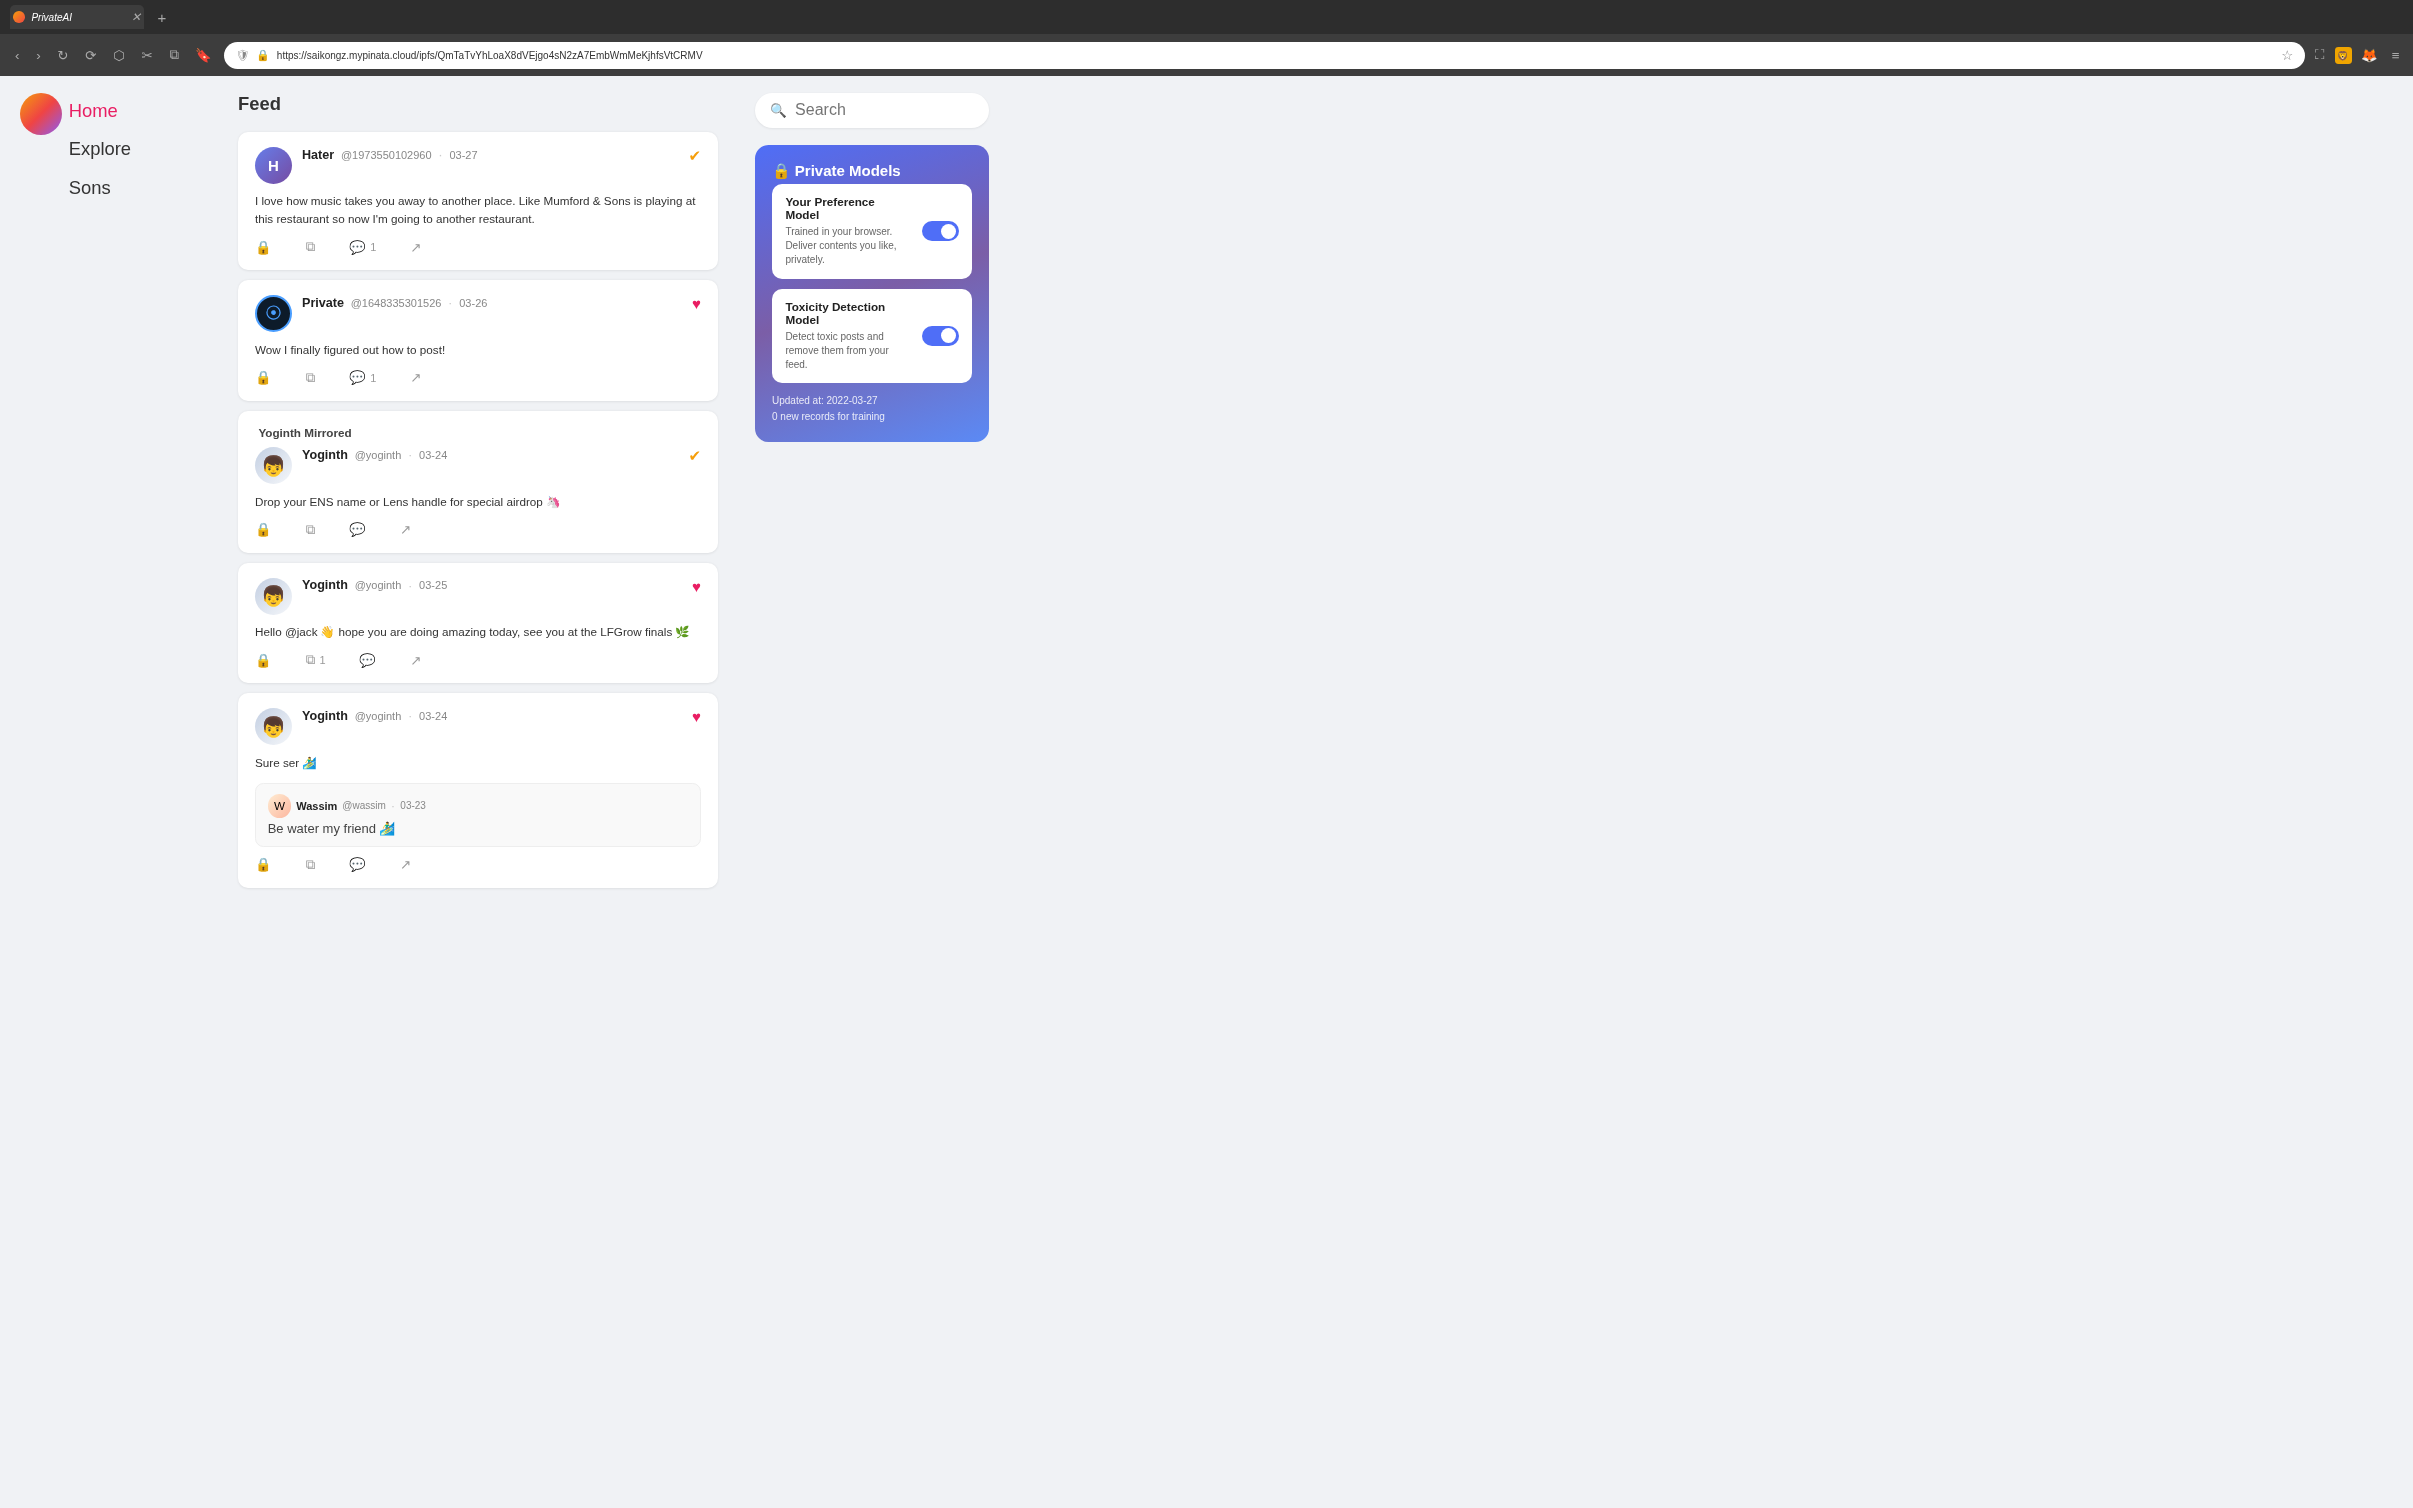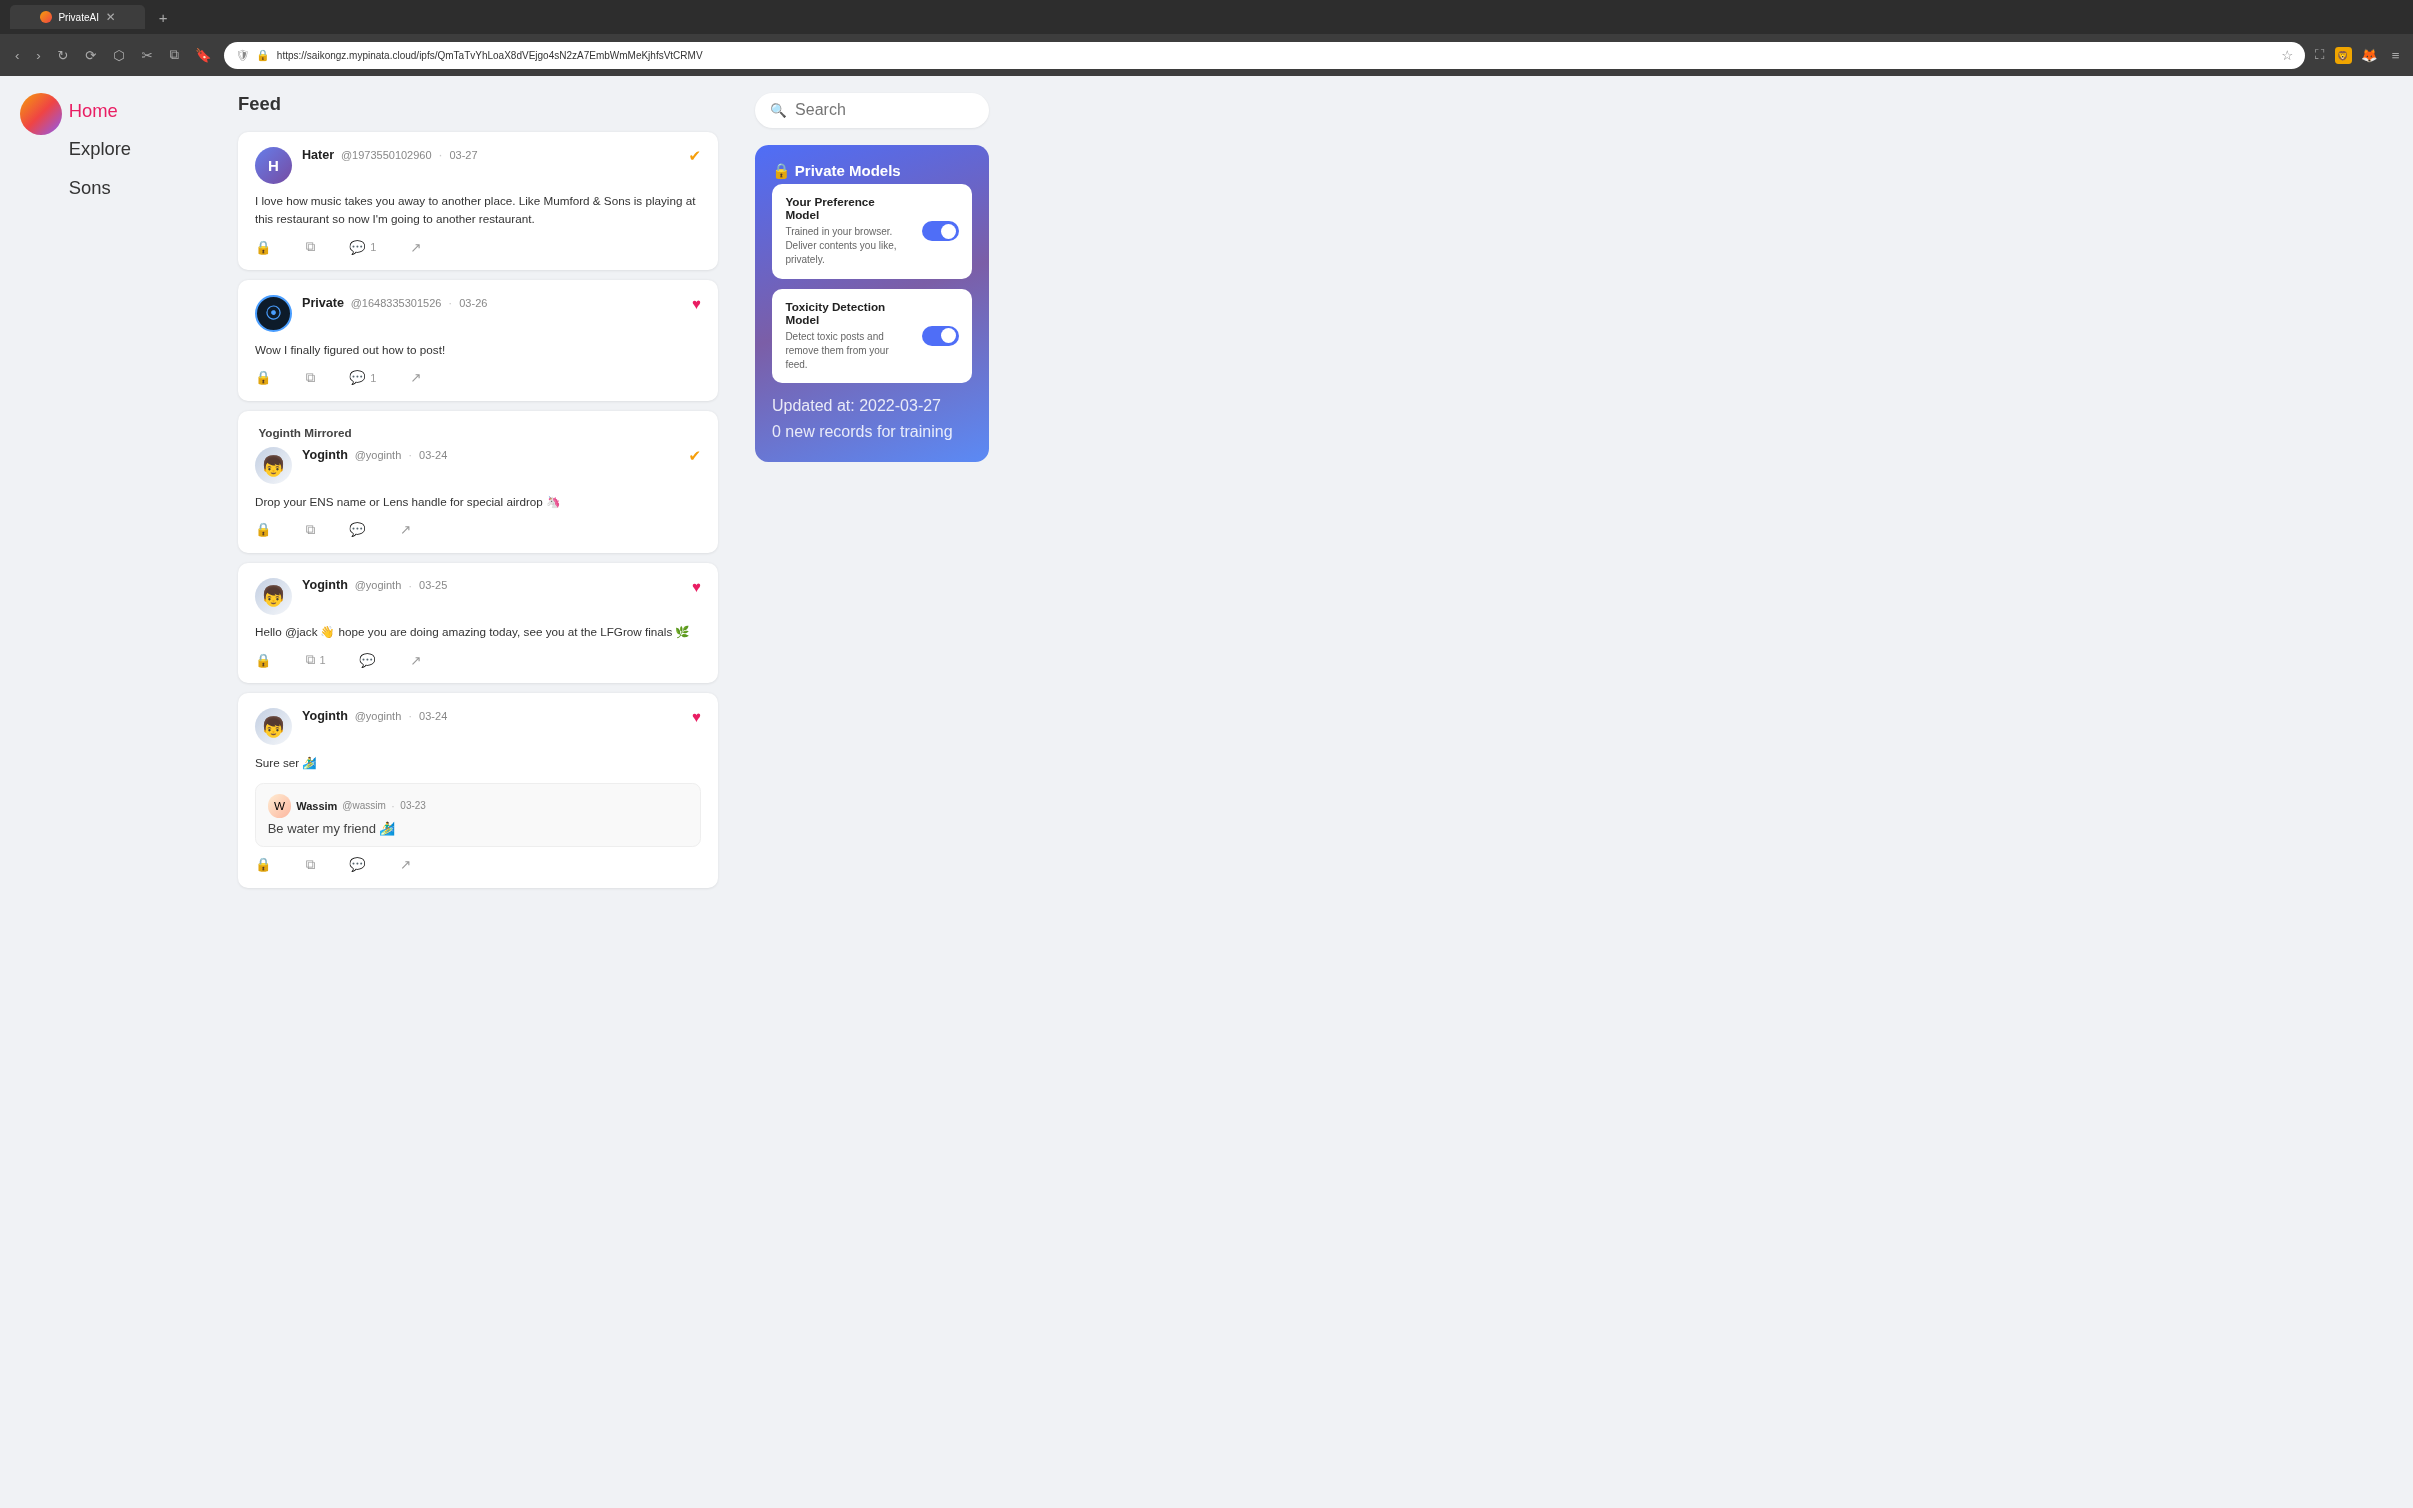--- a/index.html
+++ b/index.html
@@ -14,27 +14,28 @@
       background: #2d2d2d;
       height: 34px;
       display: flex;
       align-items: center;
       padding: 0 10px;
       gap: 6.7px;
     }
     .browser-tab {
       background: #3d3d3d;
       border-radius: 5px 5px 0 0;
-      padding: 5px 30px;
+      padding: 5px 3px;
       display: flex;
       align-items: center;
       gap: 6.7px;
       color: #fff;
       font-size: 10px;
       min-width: 134px;
+      font-style: italic;
     }
     .tab-favicon {
       width: 11.7px;
       height: 11.7px;
       border-radius: 50%;
       background: linear-gradient(135deg, #f59e0b, #ef4444);
     }
     .tab-close {
       margin-left: auto;
       color: #aaa;
@@ -304,21 +305,21 @@
       content: '';
       position: absolute;
       right: 2.5px;
       top: 2.5px;
       width: 15px;
       height: 15px;
       background: #fff;
       border-radius: 50%;
     }
     .pm-footer {
-      font-size: 16px;
+      font-size: 10px;
       color: rgba(255,255,255,0.85);
       margin-top: 3.4px;
       line-height: 1.6;
     }
 
     
     .avatar-hater-img {
       width: 37px; height: 37px; border-radius: 50%;
       background: linear-gradient(135deg, #667eea 0%, #764ba2 100%);
       display: flex; align-items: center; justify-content: center;

